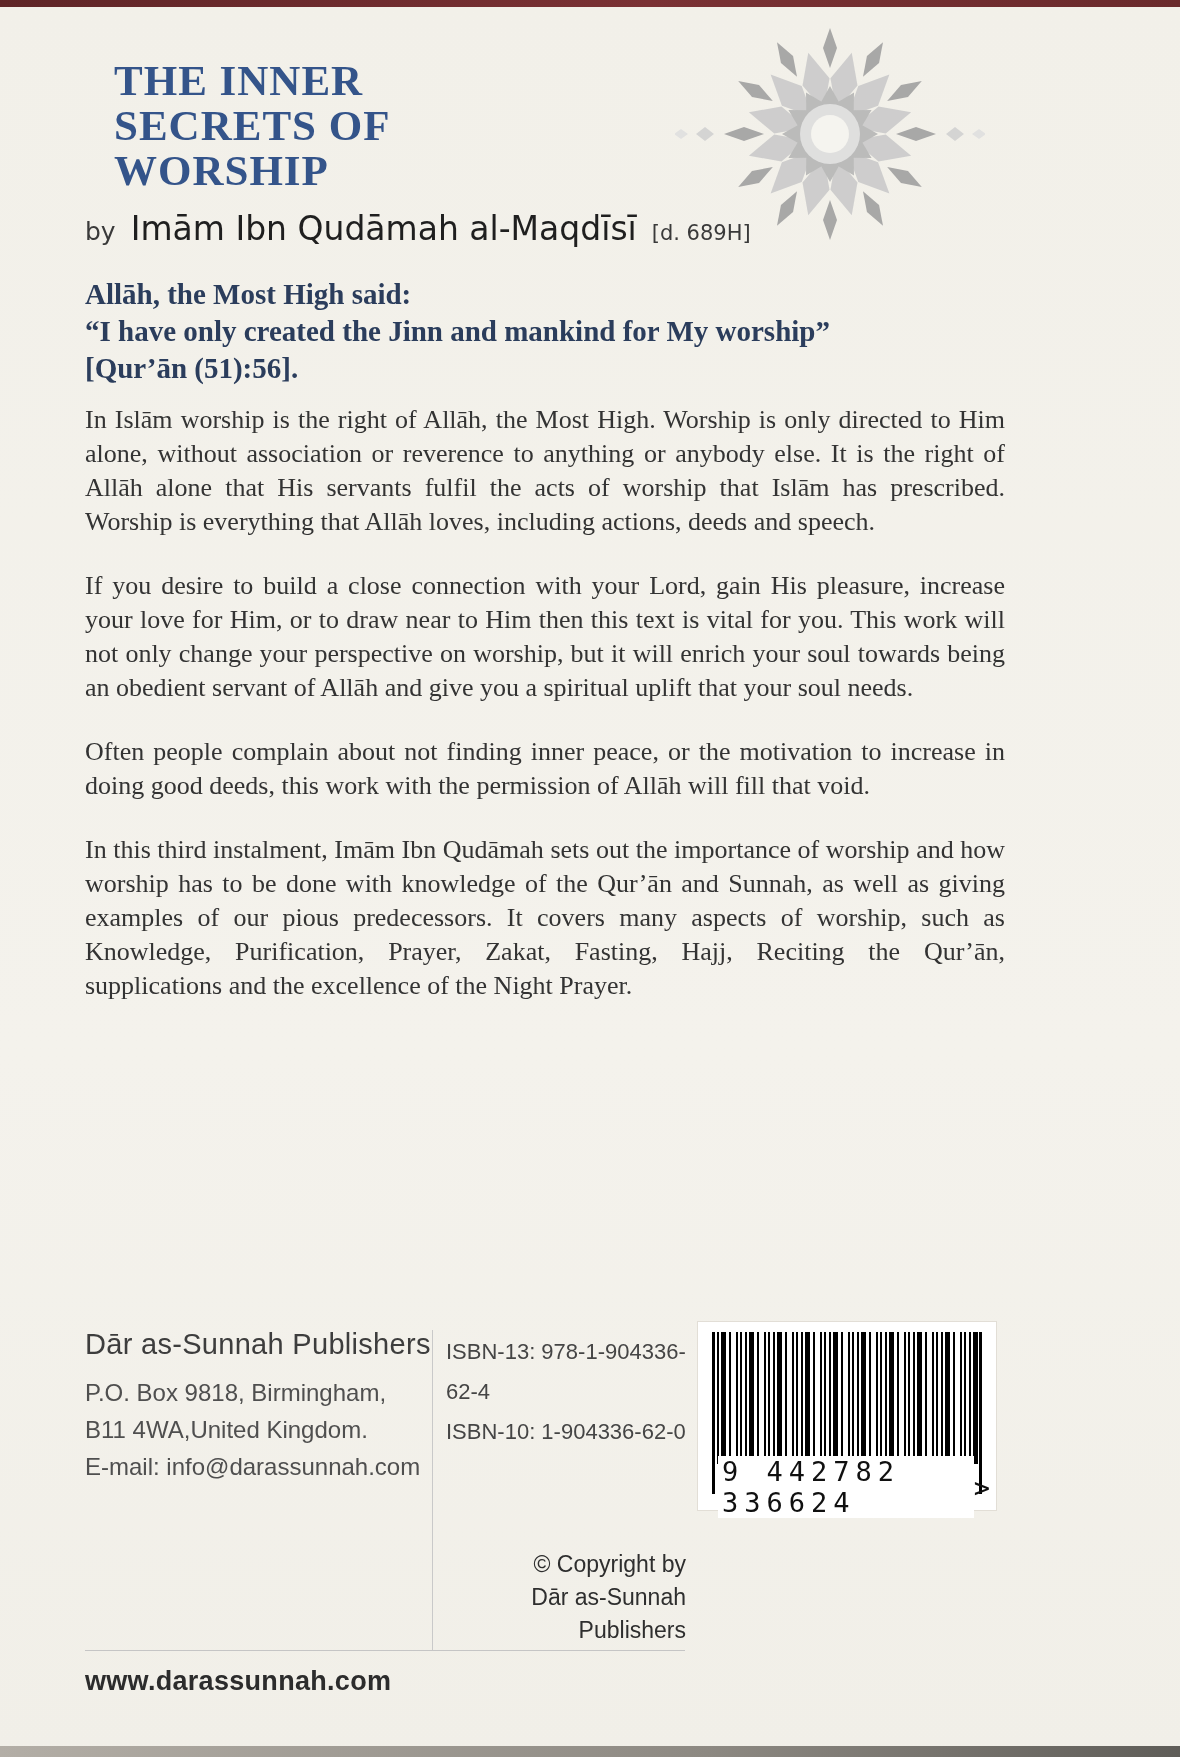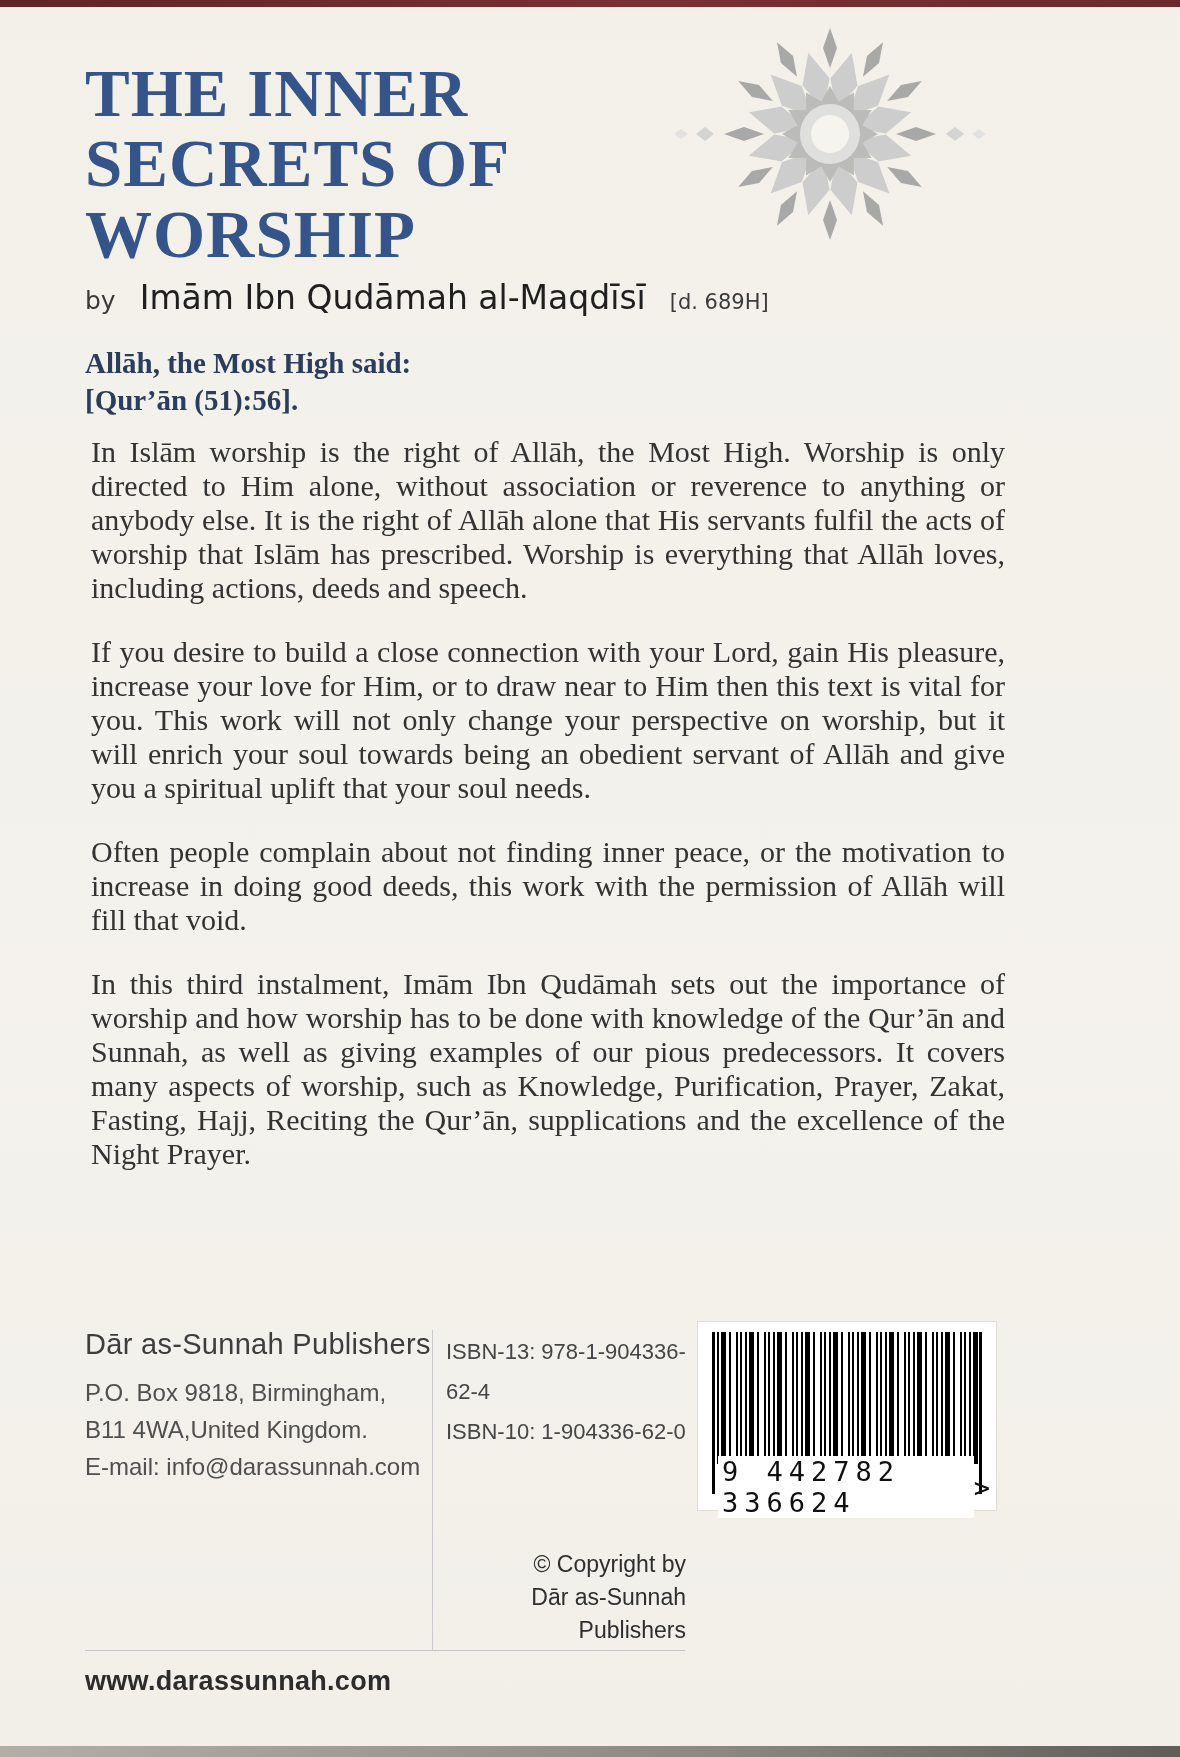--- a/index.html
+++ b/index.html
@@ -22,51 +22,52 @@
     background: linear-gradient(90deg, #b3aea6, #8d8982 60%, #5f5d58);
   }
 
   .ornament { position: absolute; left: 675px; top: 12px; opacity: .92; }
 
   .content { position: absolute; left: 85px; top: 58px; width: 920px; }
 
   .title {
     font-family: "Liberation Serif", serif;
     font-weight: bold;
-    font-size: 67px;
+    font-size: 43px;
     line-height: 1.05;
     color: #34548a;
     letter-spacing: 1px;
+    margin-left: 29px;
   }
 
   .byline {
-    margin-top: 9px;
-    display: flex; align-items: baseline; gap: 24px;
+    margin-top: 16px;
+    display: flex; align-items: baseline; gap: 15px;
     font-family: "DejaVu Sans", sans-serif;
     color: #1f1f1f;
     white-space: nowrap;
   }
   .byline .by   { font-size: 25px; color: #3a3a3a; }
   .byline .author { font-size: 33px; }
   .byline .died { font-size: 21px; color: #3a3a3a; }
 
   .quote {
     margin-top: 28px;
     font-family: "Liberation Serif", serif;
     font-weight: bold;
     font-size: 29px;
     line-height: 37px;
     color: #2b3d5c;
   }
 
   .bodytext { margin-top: 16px; }
   .bodytext p {
-    margin: 0 0 30px 6px;
+    margin: 0 0 30px 0;
     font-family: "Liberation Serif", serif;
-    font-size: 30px;
+    font-size: 26px;
     line-height: 34px;
     color: #333333;
     text-align: justify;
   }
 
   
   .logo { position: absolute; left: 85px; top: 1234px; }
 
   .pub-name {
     position: absolute; left: 85px; top: 1328px;
@@ -198,20 +199,21 @@
     </div>
 
     <div class="byline">
       <span class="by">by</span>
       <span class="author">Imām Ibn Qudāmah al-Maqdīsī</span>
       <span class="died">[d. 689H]</span>
     </div>
 
     <div class="quote">
       <div>Allāh, the Most High said:</div>
+      <div>“I have only created the Jinn and mankind for My worship”</div>
       <div>[Qur’ān (51):56].</div>
     </div>
 
     <div class="bodytext">
       <p>In Islām worship is the right of Allāh, the Most High. Worship is only directed to Him alone, without association or reverence to anything or anybody else. It is the right of Allāh alone that His servants fulfil the acts of worship that Islām has prescribed. Worship is everything that Allāh loves, including actions, deeds and speech.</p>
       <p>If you desire to build a close connection with your Lord, gain His pleasure, increase your love for Him, or to draw near to Him then this text is vital for you.  This work will not only change your perspective on worship, but it will enrich your soul towards being an obedient servant of Allāh and give you a spiritual uplift that your soul needs.</p>
       <p>Often people complain about not finding inner peace, or the motivation to increase in doing good deeds, this work with the permission of Allāh will fill that void.</p>
       <p>In this third instalment, Imām Ibn Qudāmah sets out the importance of worship and how worship has to be done with knowledge of the Qur’ān and Sunnah, as well as giving examples of our pious predecessors. It covers many aspects of worship, such as Knowledge, Purification, Prayer, Zakat, Fasting, Hajj, Reciting the Qur’ān, supplications and the excellence of the Night Prayer.</p>
     </div>
   </div>

